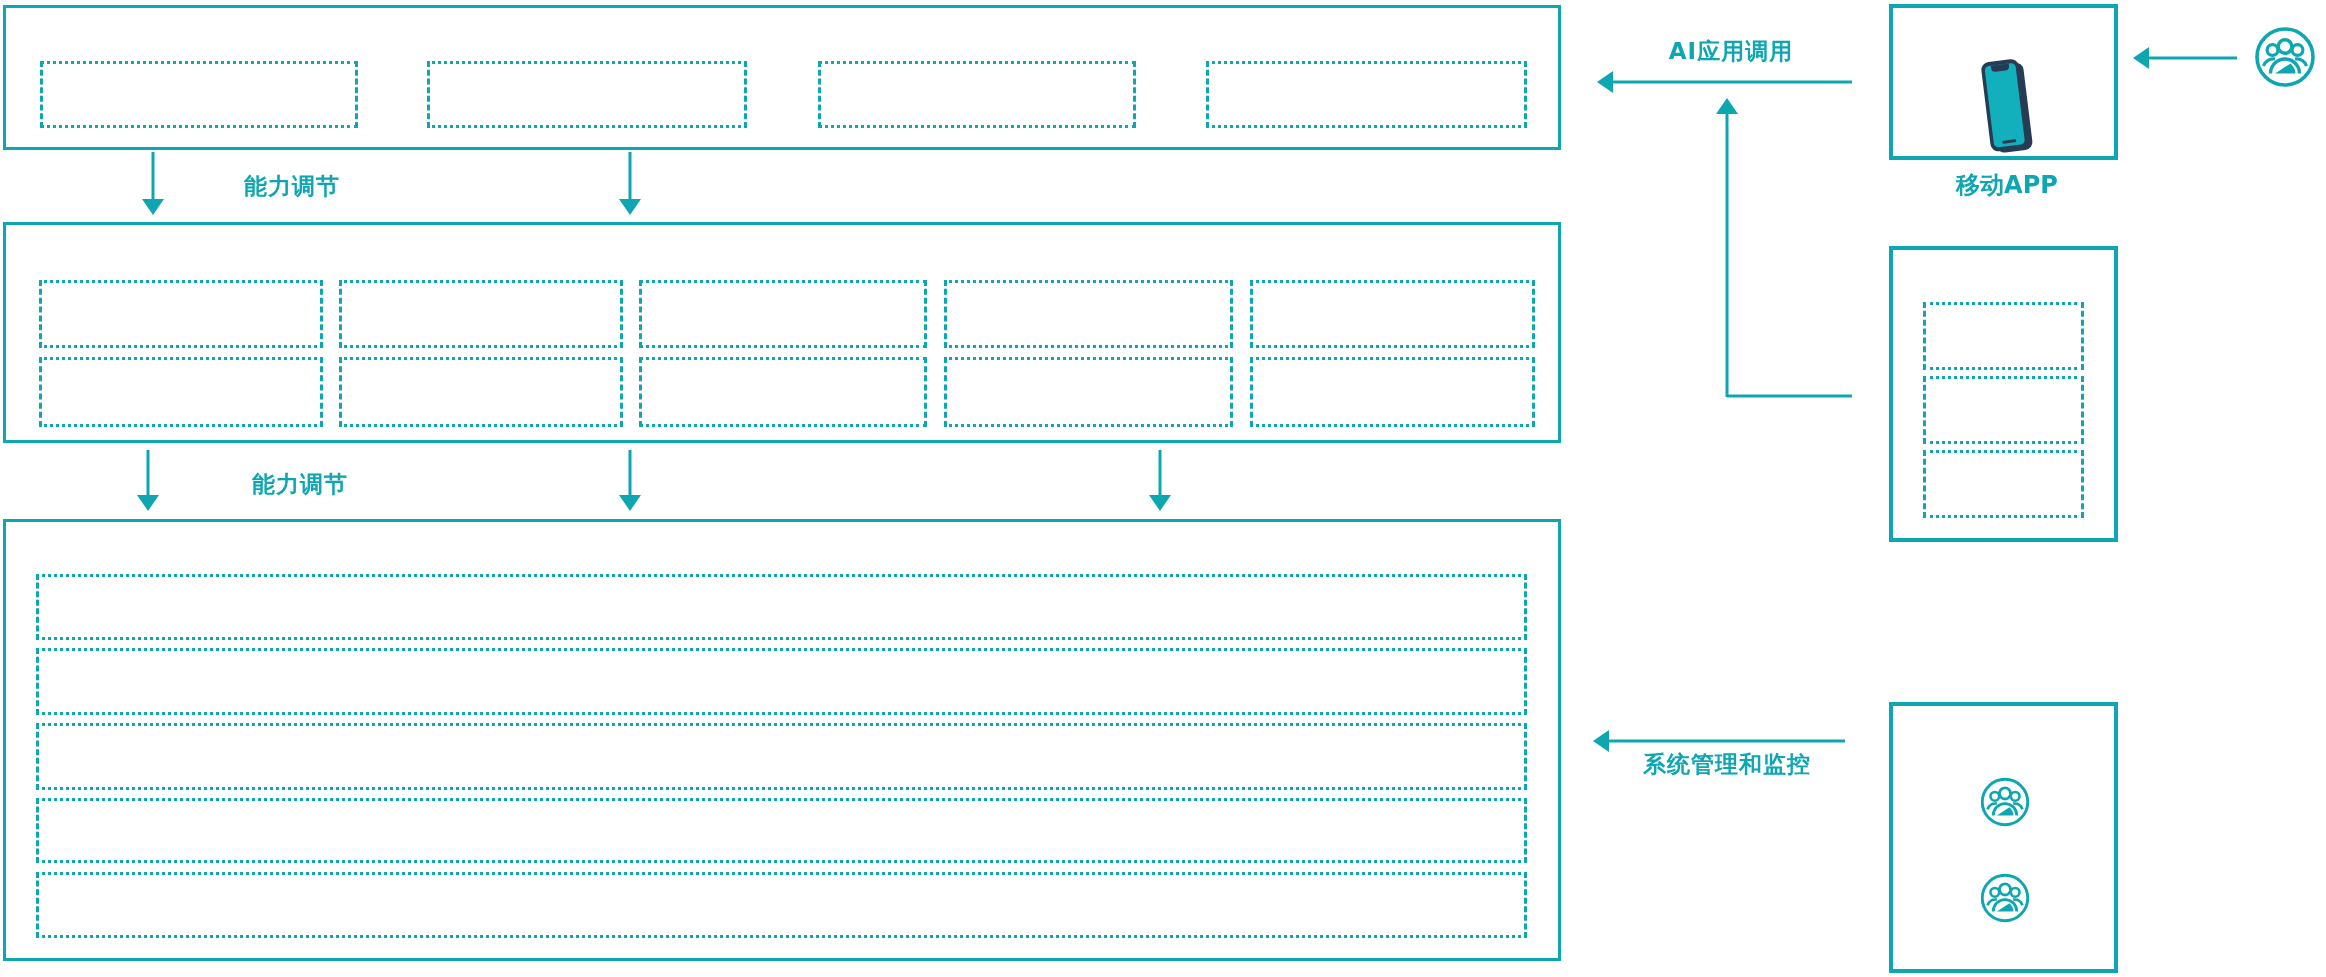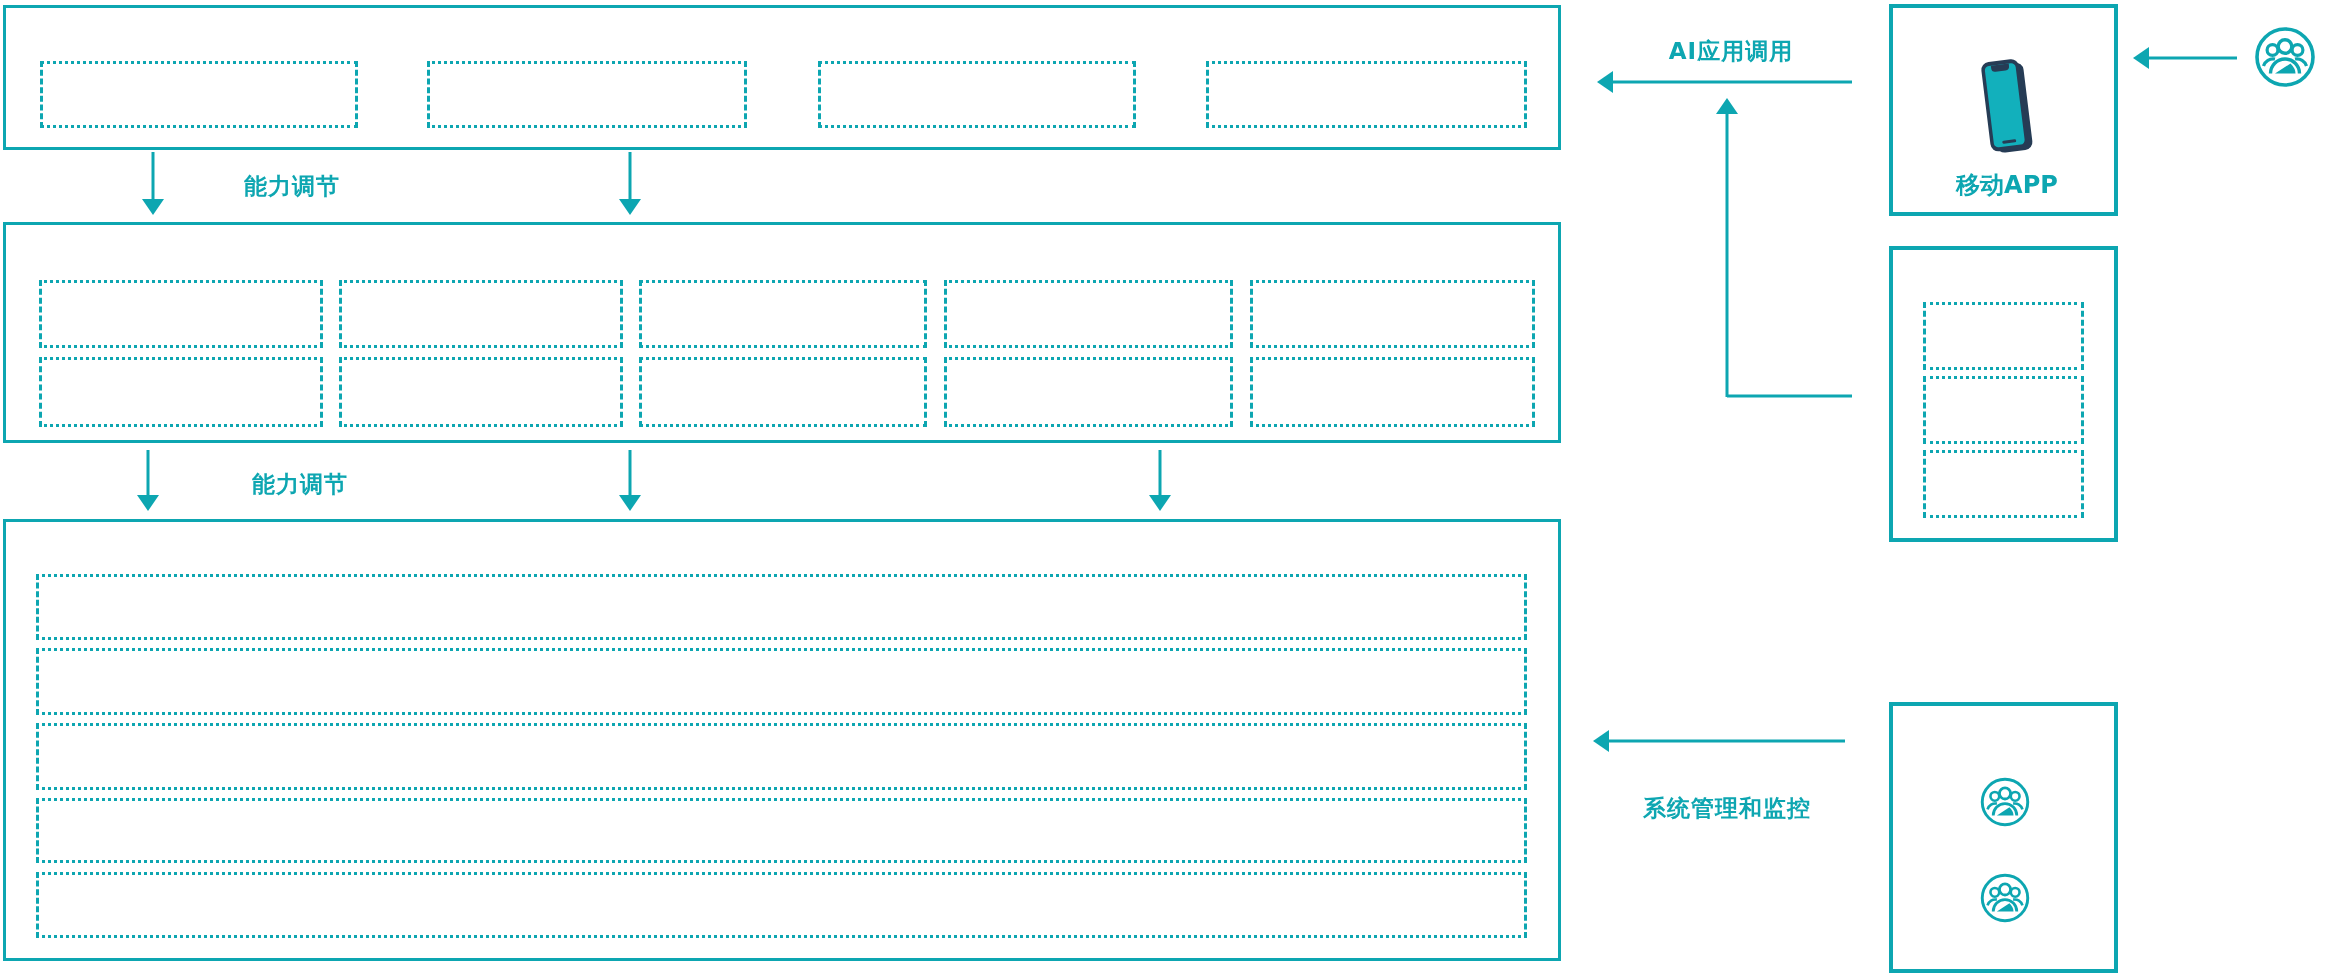--- a/index.html
+++ b/index.html
@@ -102,21 +102,21 @@
   </div>
 
   <div class="band" style="left:3px;top:519px;width:1558px;height:442px;">
     <div class="slot" style="left:30px;top:52px;width:1491px;height:66px;"></div>
     <div class="slot" style="left:30px;top:126px;width:1491px;height:67px;"></div>
     <div class="slot" style="left:30px;top:201px;width:1491px;height:67px;"></div>
     <div class="slot" style="left:30px;top:276px;width:1491px;height:65px;"></div>
     <div class="slot" style="left:30px;top:350px;width:1491px;height:66px;"></div>
   </div>
 
-  <div class="panel" style="left:1889px;top:4px;width:229px;height:212px;">
+  <div class="panel" style="left:1889px;top:4px;width:229px;height:156px;">
     <div class="icon-wrap" style="left:79px;top:44px;width:70px;height:110px;">
       <svg width="70" height="110">
           <use href="#smartphone-icon"></use>
         </svg>
     </div>
     <div class="icon-label" style="left:114px;top:177px;">移动APP</div>
   </div>
 
   <div class="panel" style="left:1889px;top:246px;width:229px;height:296px;">
     <div class="slot" style="left:30px;top:52px;width:161px;height:68px;"></div>
@@ -185,15 +185,15 @@
 
     <g>
       <line x1="2237" y1="58" x2="2148" y2="58" stroke="#0da6b1" stroke-width="3"></line>
       <polygon points="2133,58 2149,47 2149,69" fill="#0da6b1"></polygon>
     </g>
   </svg>
 
   <div class="flow-label" style="left:292px;top:186px;">能力调节</div>
   <div class="flow-label" style="left:300px;top:484px;">能力调节</div>
   <div class="flow-label" style="left:1731px;top:51px;">AI应用调用</div>
-  <div class="flow-label" style="left:1727px;top:808px;">系统管理和监控</div>
+  <div class="flow-label" style="left:1727px;top:764px;">系统管理和监控</div>
 
 </div>
 
 </body></html>

